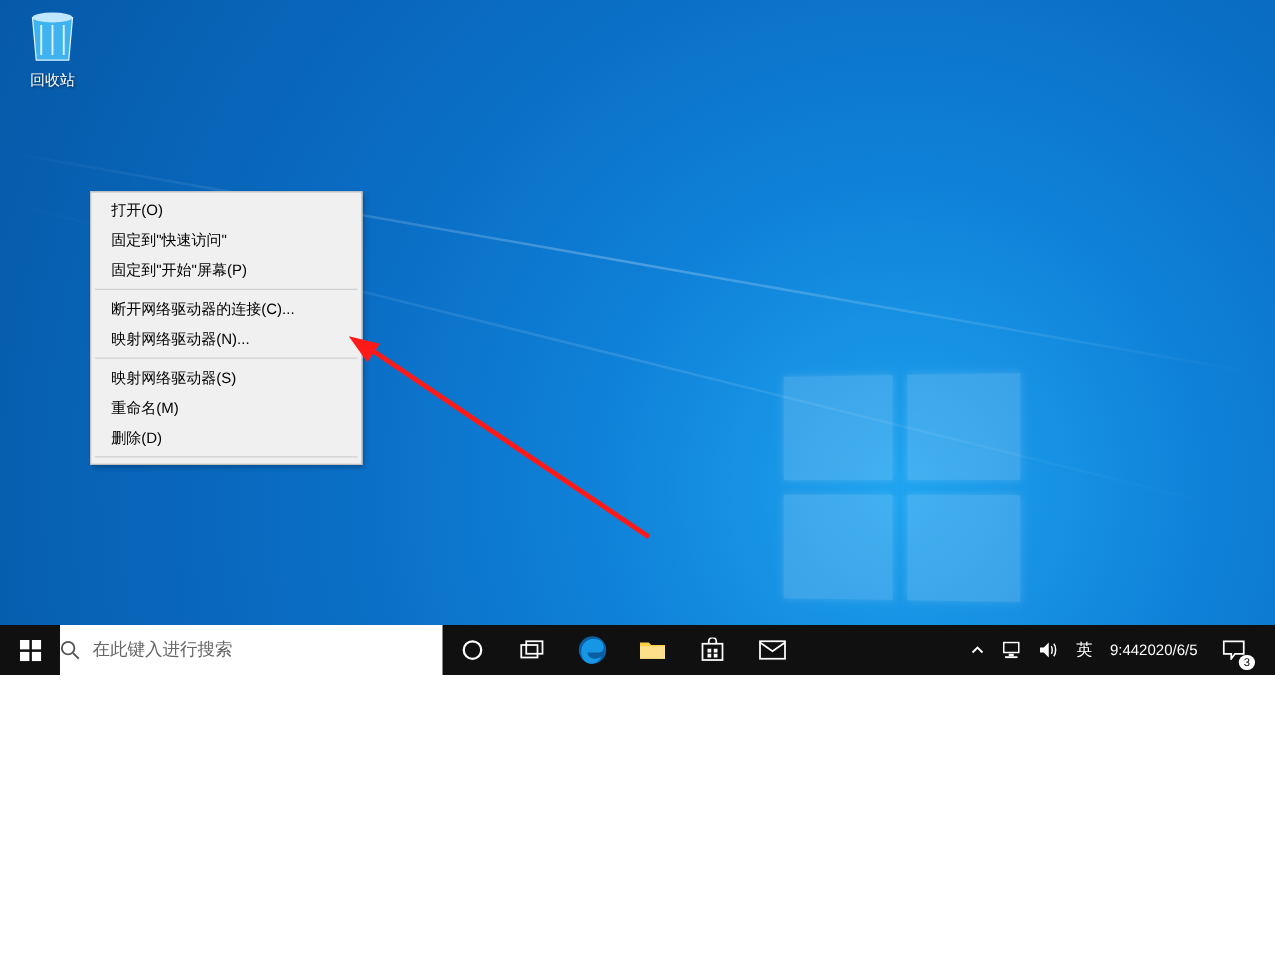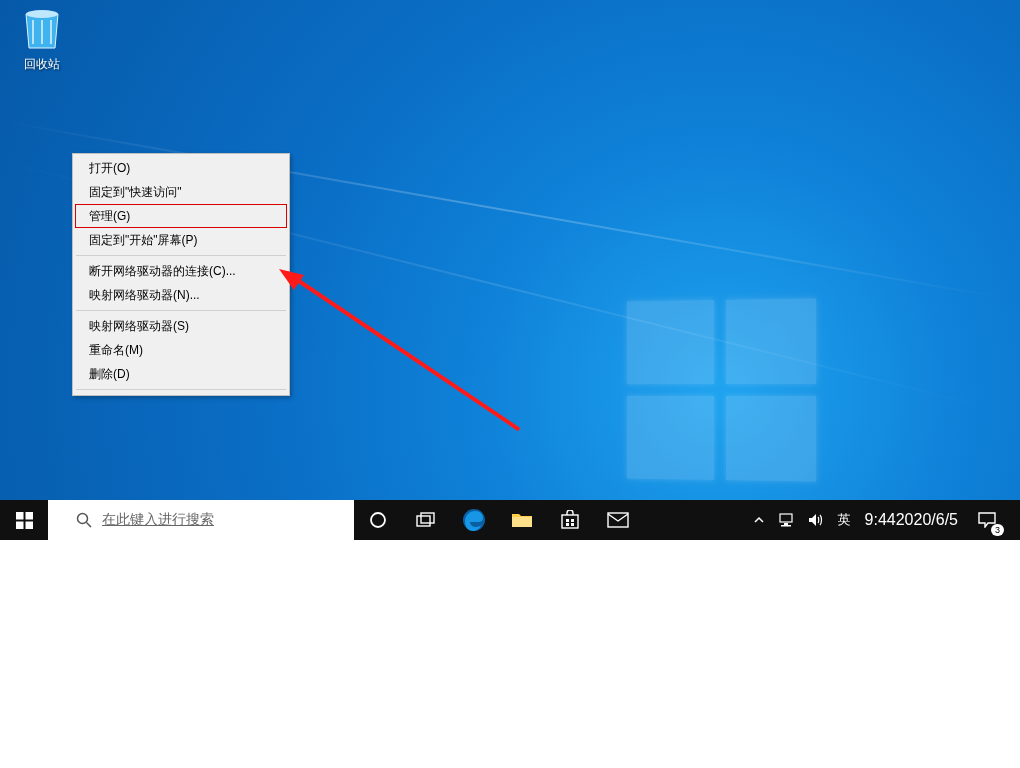--- a/index.html
+++ b/index.html
@@ -40,26 +40,26 @@
   
   .arrow-line { position:absolute; left:287px; top:271px; width:280px; height:4px; background:#ff1a1a; transform-origin: left center; transform: rotate(34deg); }
   .arrow-head { position:absolute; left:279px; top:260px; width:0; height:0; border-left:0; border-right:24px solid #ff1a1a; border-top:9px solid transparent; border-bottom:9px solid transparent; transform-origin:left center; transform: rotate(34deg); }
 
   
   .taskbar {
     position: absolute; left:0; right:0; bottom:0; height:40px;
     background: #101010; display:flex; align-items:stretch; color:#fff;
   }
   .tb-btn { width:48px; display:flex; align-items:center; justify-content:center; }
-  .searchbox { flex: 0 0 306px; background:#fff; display:flex; align-items:center; padding:0 28px; color:#666; font-size:14px; gap:10px;text-decoration:underline; }
+  .searchbox { flex: 0 0 306px; background:#fff; display:flex; align-items:center; padding:0 0; color:#666; font-size:14px; gap:10px; }
   .searchbox svg { flex:0 0 16px; }
   .tb-spacer { flex:1; }
   .tray { display:flex; align-items:center; gap:2px; padding-right:4px; font-size:12px; }
   .tray .tray-item { padding: 0 6px; height:100%; display:flex; align-items:center; justify-content:center; }
-  .clock { text-align:center; line-height:14px; font-size:16px; padding:0 8px; }
+  .clock { text-align:center; line-height:14px; font-size:12px; padding:0 8px; }
   .ime { font-size:13px; }
   .action-center { position:relative; width:42px; display:flex; align-items:center; justify-content:center; }
   .badge { position:absolute; right:4px; bottom:4px; background:#fff; color:#000; font-size:9px; border-radius:8px; padding:0 4px; line-height:12px; }
 
   svg { display:block; }
 </style>
 </head>
 <body>
 
 <div class="desktop">
@@ -82,21 +82,20 @@
         <path d="M12 14v24M21 14v24M30 14v24" stroke="#dff4ff" stroke-width="1.5"></path>
       </svg>
     </div>
     <div class="label">回收站</div>
   </div>
 
 
   <div class="context-menu">
     <div class="item">打开(O)</div>
     <div class="item">固定到"快速访问"</div>
-    <div class="item hl">管理(G)</div>
     <div class="item">固定到"开始"屏幕(P)</div>
     <div class="sep"></div>
     <div class="item">断开网络驱动器的连接(C)...</div>
     <div class="item">映射网络驱动器(N)...</div>
     <div class="sep"></div>
     <div class="item">映射网络驱动器(S)</div>
     <div class="item">重命名(M)</div>
     <div class="item">删除(D)</div>
     <div class="sep"></div>
   </div>

